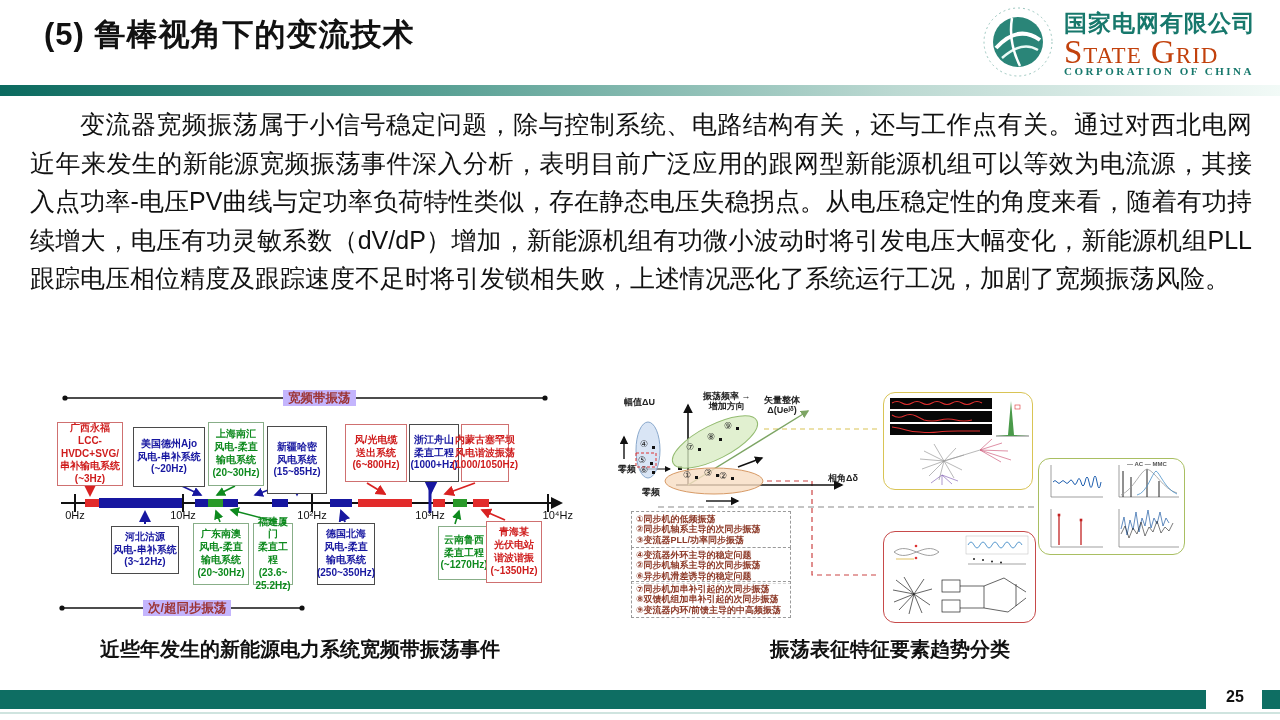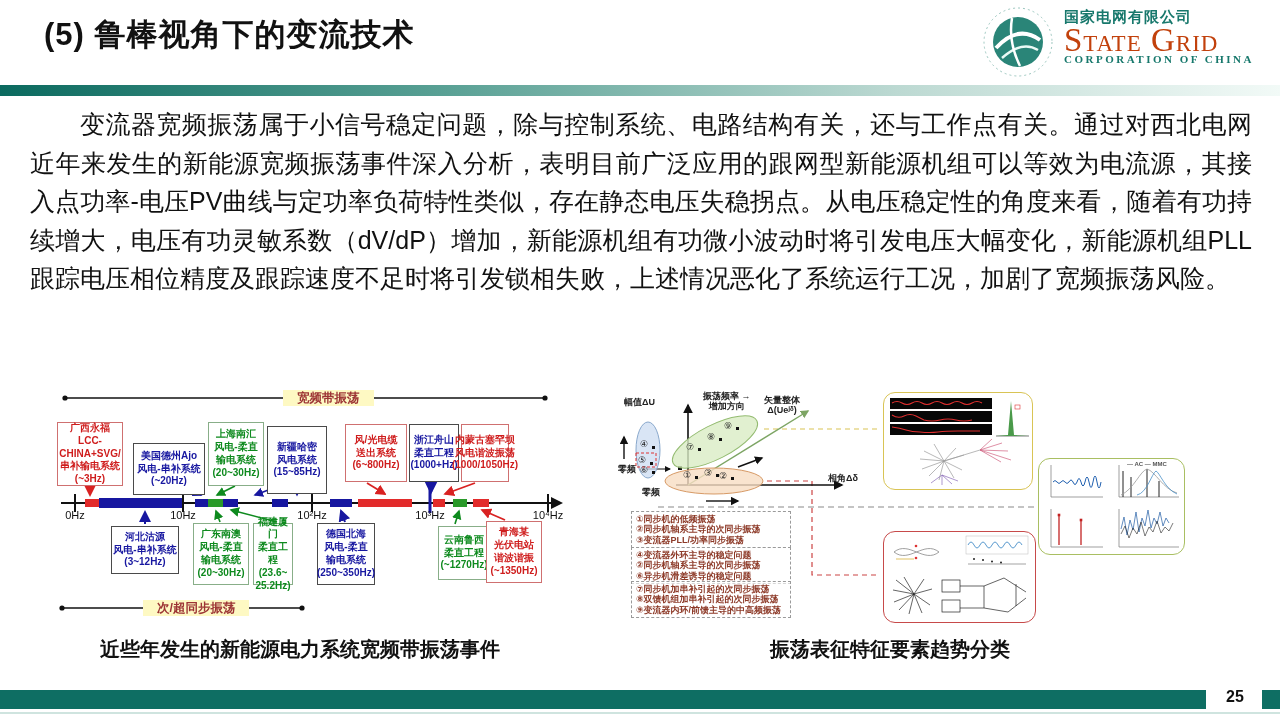--- a/index.html
+++ b/index.html
@@ -9,35 +9,35 @@
 
   .abs { position:absolute; }
 
   
   #title { left:44px; top:14px; font-size:31px; font-weight:bold; letter-spacing:1px; }
   #divider { left:0; top:85px; width:1280px; height:11px;
              background:linear-gradient(to right,#0b6a5f,#5aa195 35%,#bcd9d2 70%,#f2faf7); }
   #logo { right:14px; top:4px; width:320px; height:78px; }
   #logo-globe { left:36px; top:2px; width:72px; height:72px; }
   #logo-text { left:118px; top:4px; width:200px; }
-  #logo-cn { font-size:15px; font-weight:bold; color:#17786c; letter-spacing:1px; }
+  #logo-cn { font-size:23px; font-weight:bold; color:#17786c; letter-spacing:1px; }
   #logo-en { font-family:"Liberation Serif","DejaVu Serif",serif; font-size:33px; font-weight:normal;
              color:#c2410c; letter-spacing:1px; line-height:26px; }
   #logo-en2 { font-family:"Liberation Serif","DejaVu Serif",serif; font-size:11px; font-weight:bold;
               color:#17786c; letter-spacing:2.5px; }
 
   
   #para { left:30px; top:105px; width:1222px; font-size:25px; line-height:38.5px;
           text-align:justify; text-indent:2em; }
 
   
   #lfig { left:55px; top:382px; width:555px; height:252px; }
   #lfig svg, #rfig svg { position:absolute; left:0; top:0; }
-  .band { position:absolute; background:#fef9c3; color:#9c3434; font-weight:bold;
-          font-size:12.5px; padding:0 14px; line-height:16px; }
+  .band { position:absolute; background:#c4b5fd; color:#9c3434; font-weight:bold;
+          font-size:12.5px; padding:0 5px; line-height:16px; }
   .tick { position:absolute; top:127px; width:50px; text-align:center; font-size:11px; color:#111; }
   .ev { position:absolute; border:1px solid #555; background:#fff; font-weight:bold;
         font-size:10px; line-height:12.8px; text-align:center; white-space:pre-line;
         display:flex; align-items:center; justify-content:center; padding:1px; }
   .ev.red   { color:#cf1d1d; border-color:#cf7070; }
   .ev.blue  { color:#1717a0; border-color:#4a4a4a; }
   .ev.green { color:#0e8a1e; border-color:#88ae88; }
 
   
   #rfig { left:612px; top:385px; width:578px; height:250px; }
@@ -156,27 +156,27 @@
     </g>
   </svg>
 
   <div class="band" style="left:228px; top:8px;">宽频带振荡</div>
   <div class="band" style="left:88px; top:218px;">次/超同步振荡</div>
 
   <div class="tick" style="left:-5px;">0Hz</div>
   <div class="tick" style="left:103px;">10Hz</div>
   <div class="tick" style="left:232px;">10²Hz</div>
   <div class="tick" style="left:350px;">10³Hz</div>
-  <div class="tick" style="left:468px;">10⁴Hz</div>
+  <div class="tick" style="left:468px;text-align:right;">10⁴Hz</div>
 
   <div class="ev red" style="left:2px;   top:40px; width:66px; height:64px;">广西永福LCC-
-CHINA+SVG/
+HVDC+SVG/
 串补输电系统
 (~3Hz)</div>
-  <div class="ev blue" style="left:78px;  top:61px; width:72px; height:52px;">美国德州Ajo
+  <div class="ev blue" style="left:78px;  top:45px; width:72px; height:60px;">美国德州Ajo
 风电-串补系统
 (~20Hz)</div>
   <div class="ev green" style="left:153px; top:40px; width:56px; height:64px;">上海南汇
 风电-柔直
 输电系统
 (20~30Hz)</div>
   <div class="ev blue" style="left:212px; top:44px; width:60px; height:68px;">新疆哈密
 风电系统
 (15~85Hz)</div>
   <div class="ev red" style="left:290px; top:42px; width:62px; height:58px;">风/光电缆

